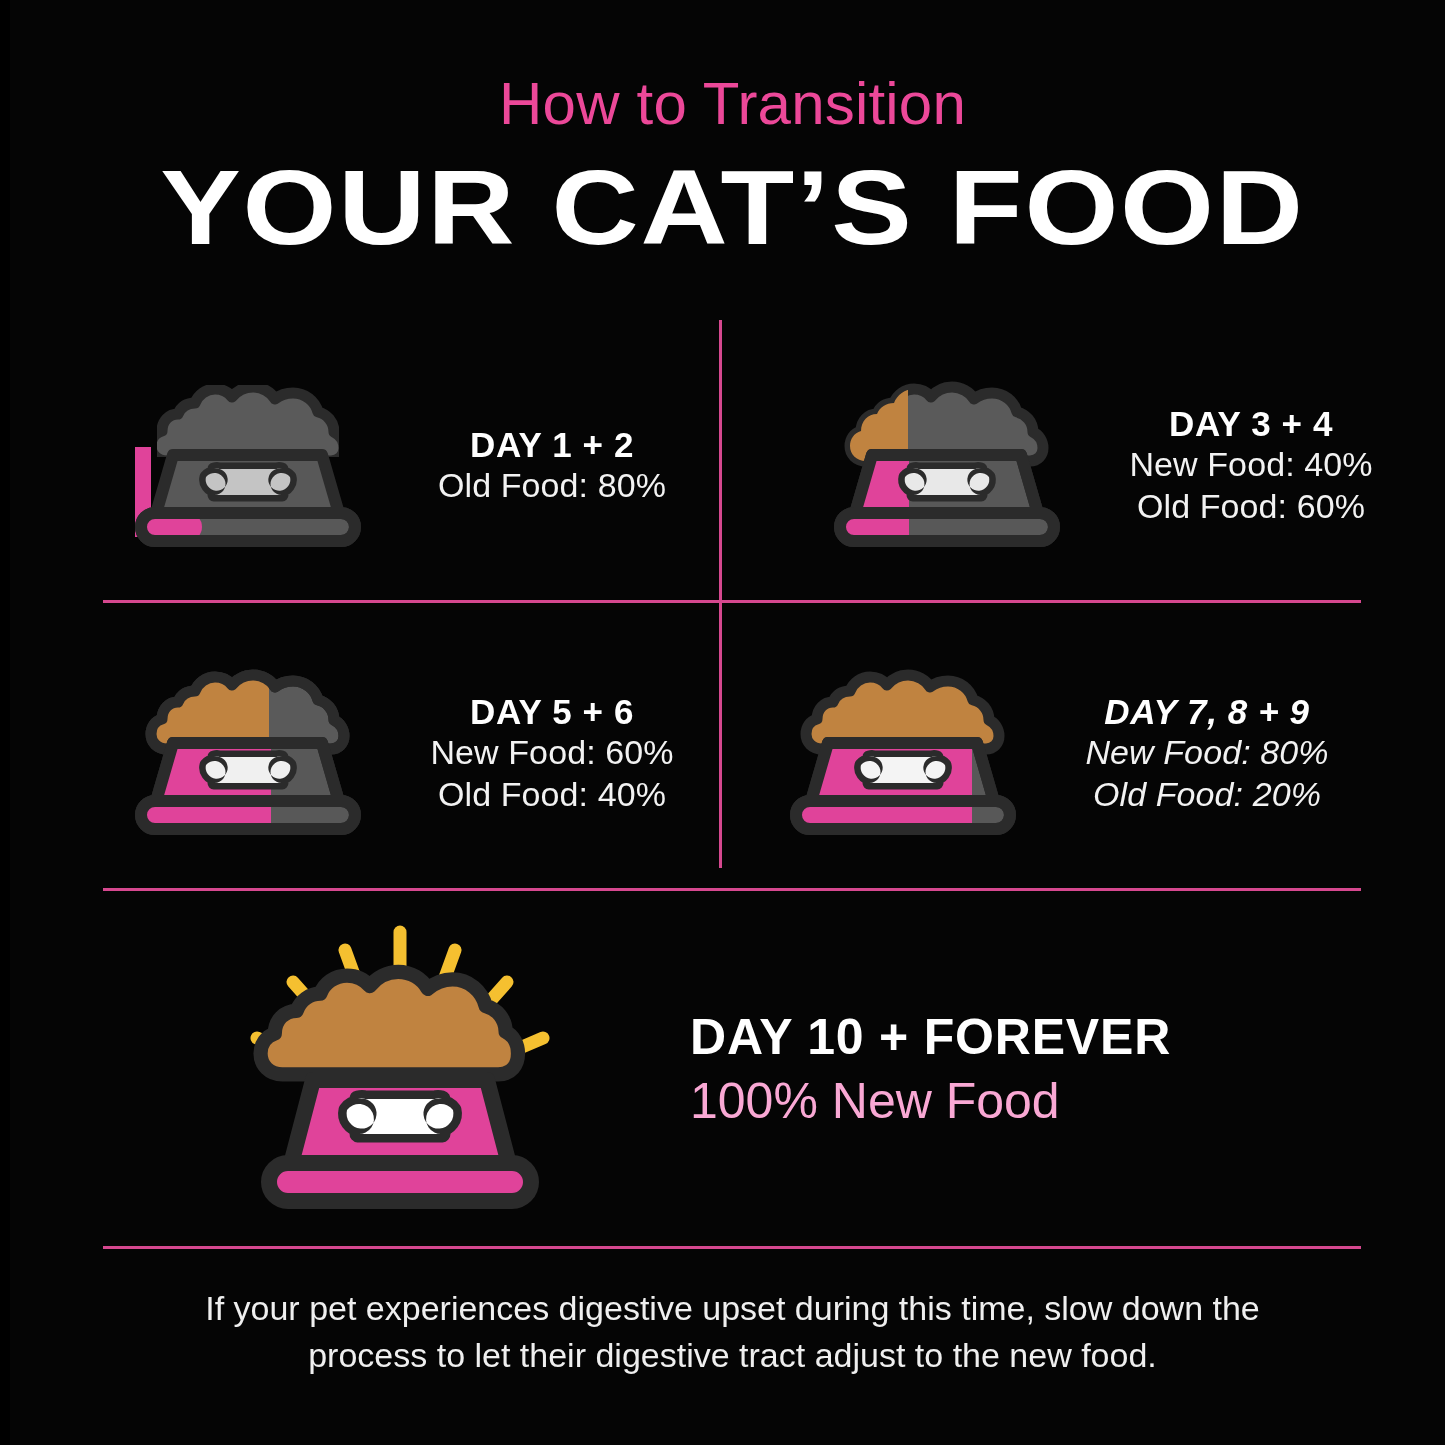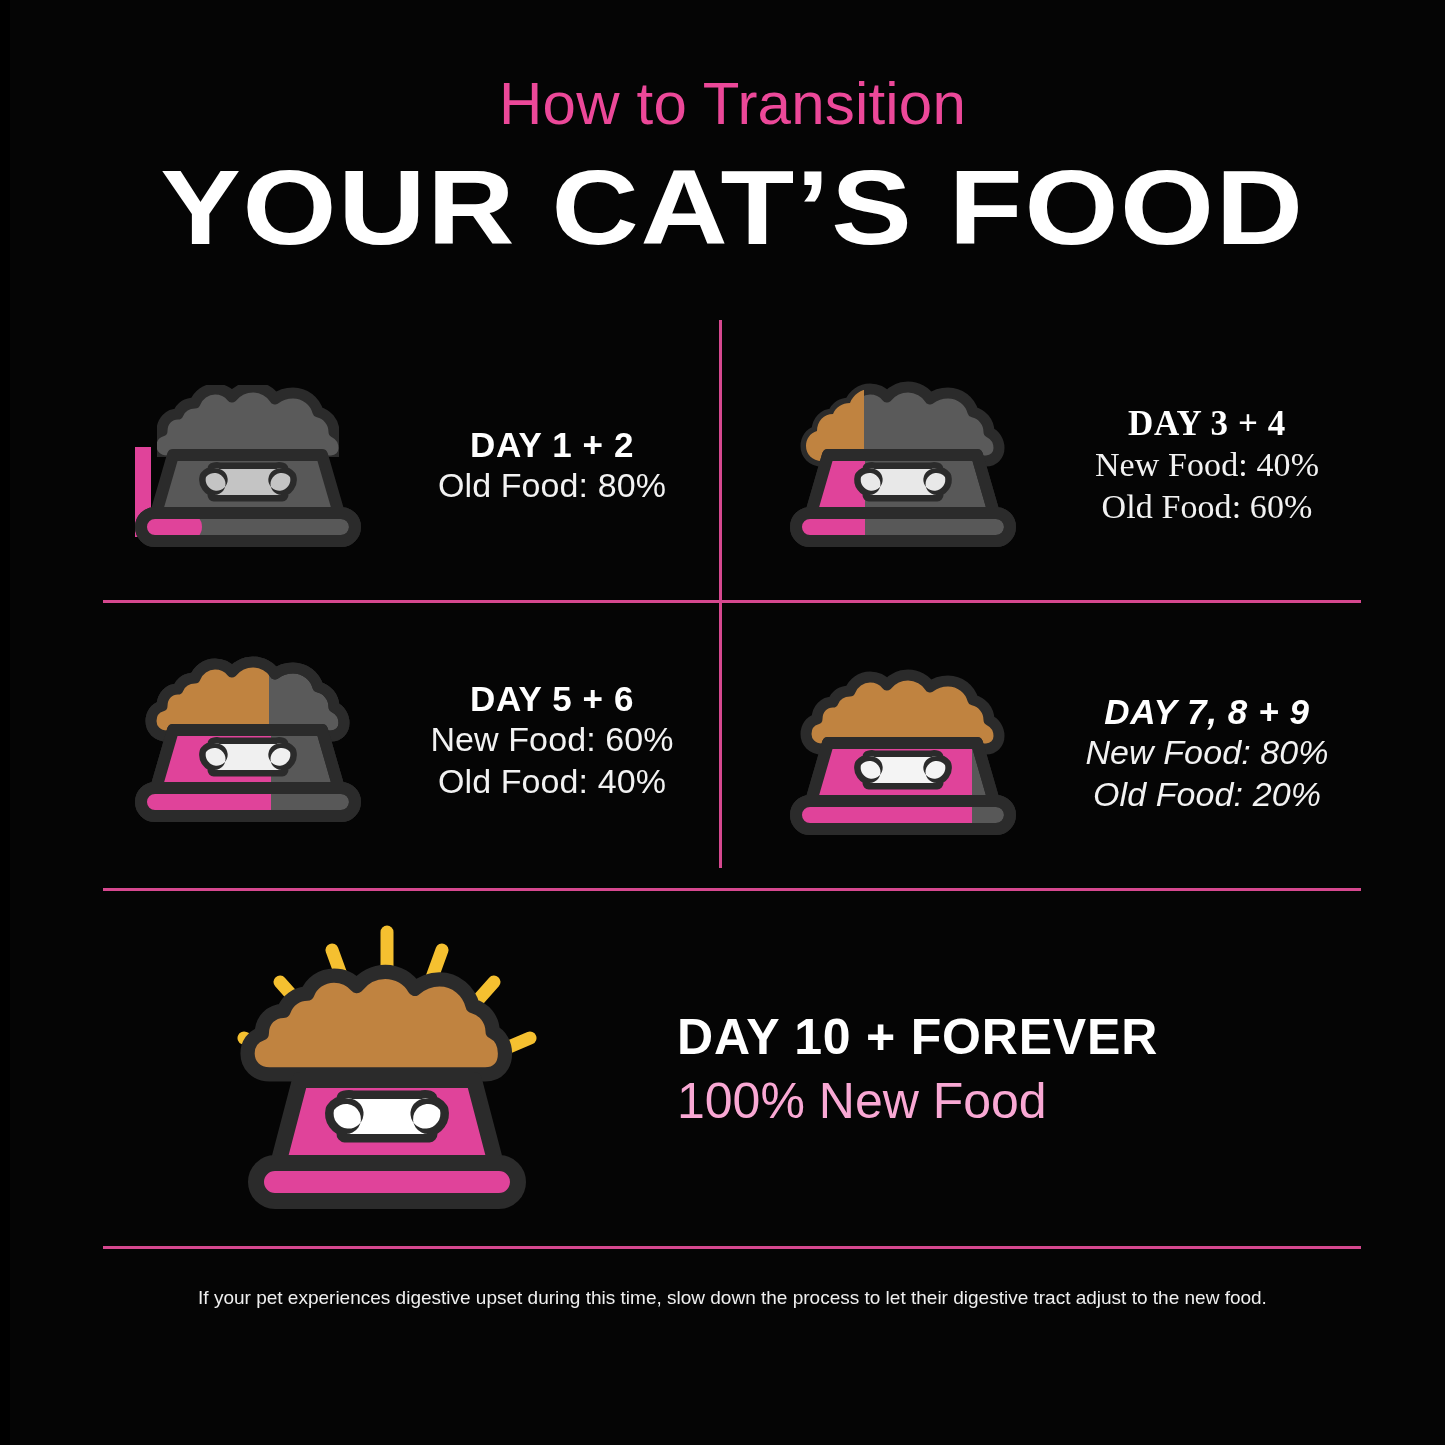--- a/index.html
+++ b/index.html
@@ -67,22 +67,22 @@
   }
 
   
   .cell {
     position: absolute;
     display: flex;
     align-items: center;
     text-align: center;
   }
   .cell.q1 { left: 93px;  top: 345px; width: 600px; height: 240px; }
-  .cell.q2 { left: 748px; top: 345px; width: 600px; height: 240px; font-family: Liberation Serif, serif; }
-  .cell.q3 { left: 93px;  top: 620px; width: 600px; height: 240px; }
+  .cell.q2 { left: 792px; top: 345px; width: 600px; height: 240px; }
+  .cell.q3 { left: 93px;  top: 633px; width: 600px; height: 240px; }
   .cell.q4 { left: 748px; top: 633px; width: 600px; height: 240px; font-style: italic; }
 
   .cell .bowl-wrap {
     width: 290px;
     flex: 0 0 290px;
     display: flex;
     justify-content: center;
     align-items: center;
   }
   .cell .info {
@@ -102,21 +102,21 @@
     font-size: 34px;
     font-weight: 400;
     letter-spacing: 0.1px;
     line-height: 1.22;
     white-space: nowrap;
   }
 
   
   .final-row {
     position: absolute;
-    left: 97px;
+    left: 110px;
     top: 915px;
     width: 1258px;
     height: 310px;
     display: flex;
     align-items: center;
   }
   .final-row .hero-wrap {
     width: 560px;
     flex: 0 0 560px;
     display: flex;
@@ -145,21 +145,21 @@
   }
 
   
   .footer {
     position: absolute;
     left: 150px;
     top: 1285px;
     width: 1145px;
     text-align: center;
     color: #EFEFEF;
-    font-size: 19px;
+    font-size: 34px;
     font-weight: 400;
     line-height: 1.38;
   }
 </style>
 </head>
 <body>
 
 <div id="page">
 
   <div class="header">

